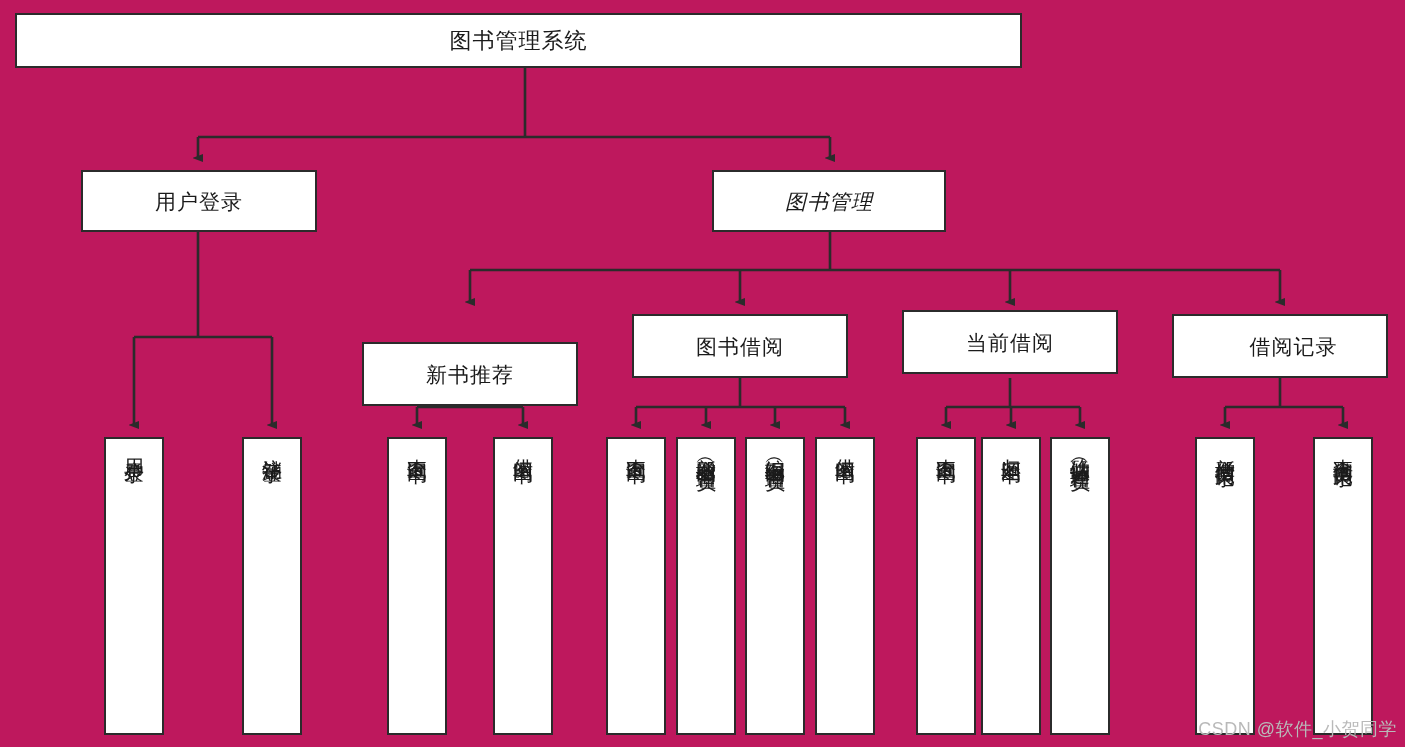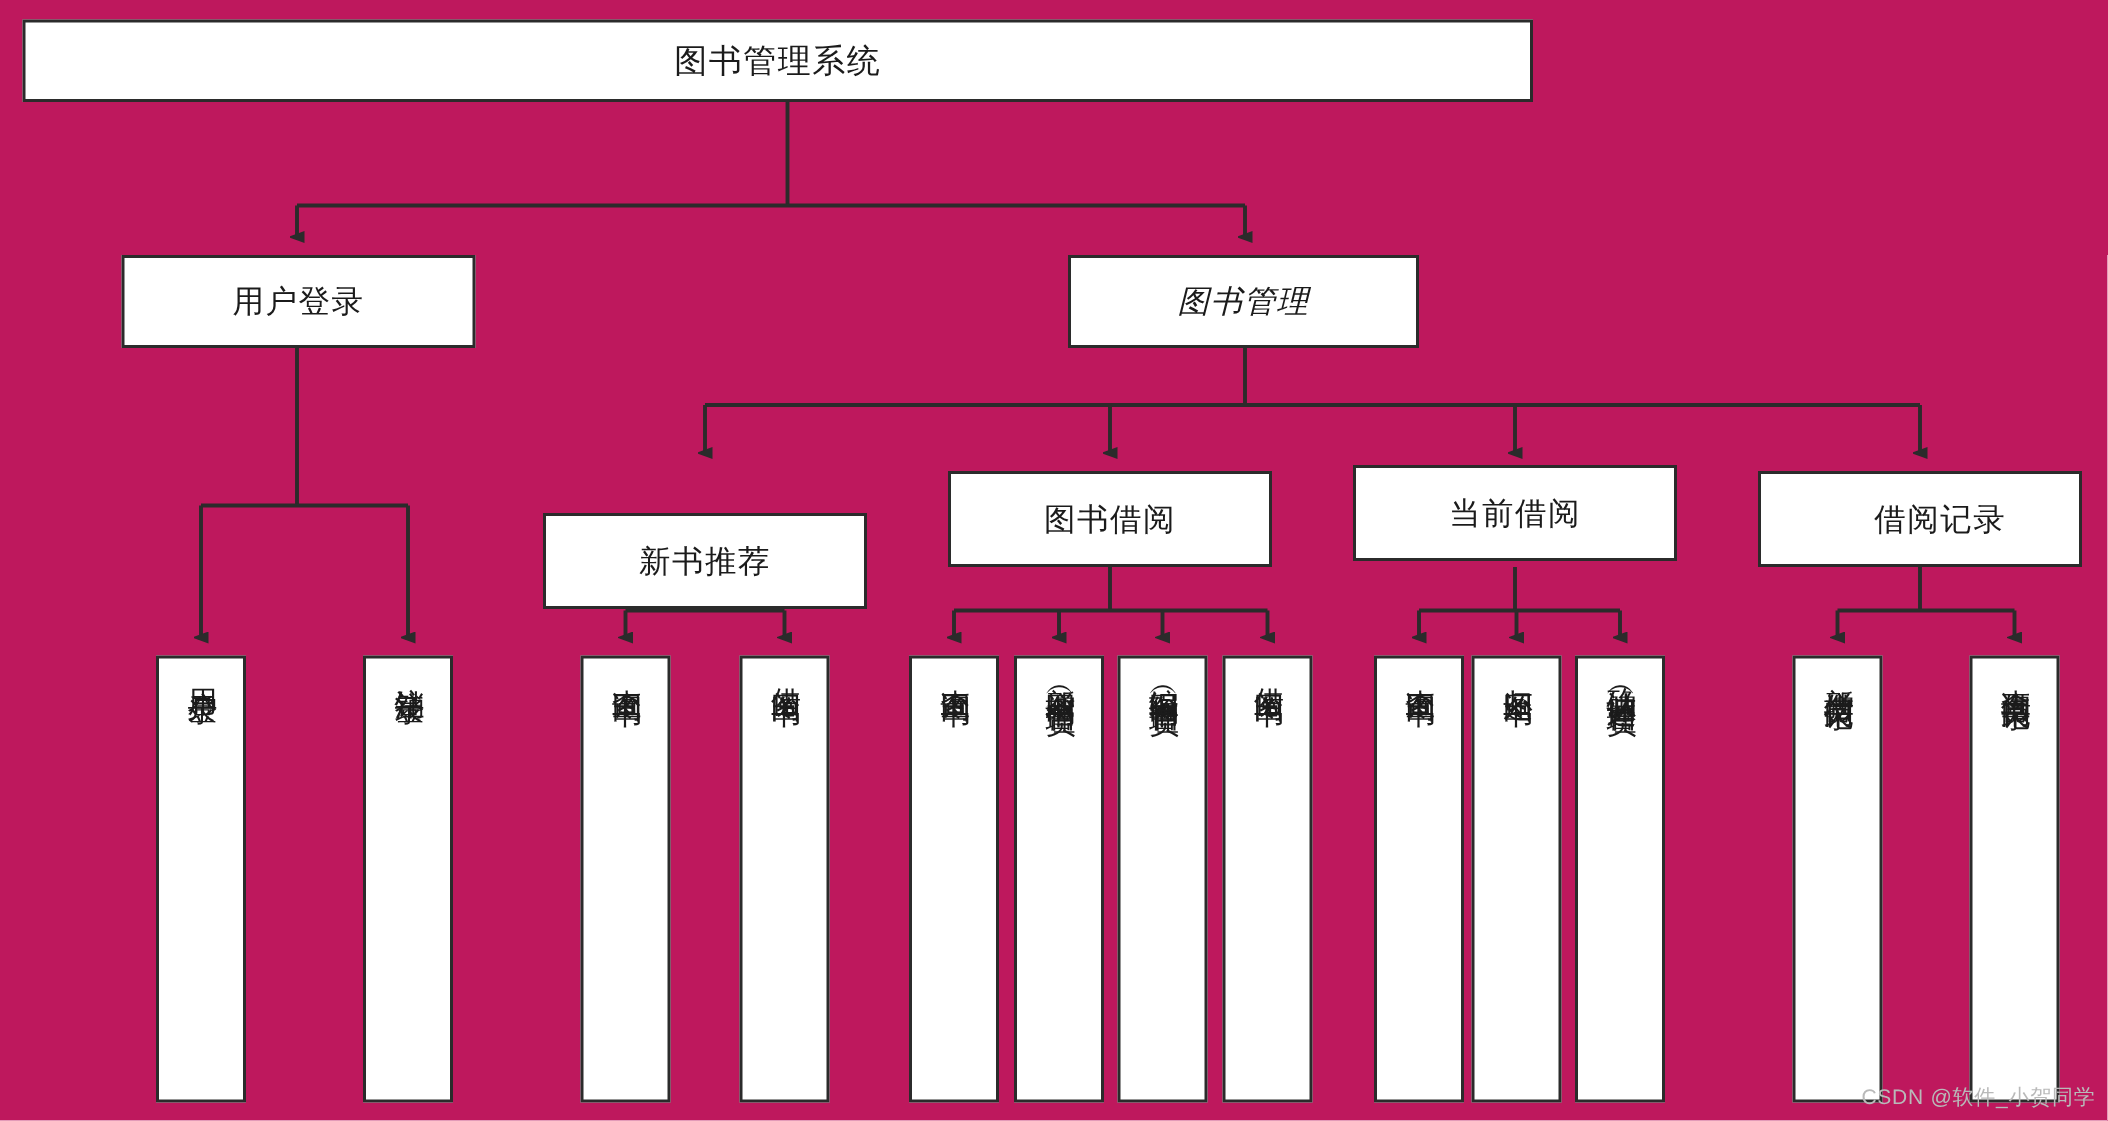--- a/index.html
+++ b/index.html
@@ -53,21 +53,21 @@
     align-items: flex-start;
     padding-top: 4px;
   }
   .title-label {
     font-size: 22px;
   }
   #watermark {
     position: absolute;
     right: 8px;
     bottom: 6px;
-    font-size: 14px;
+    font-size: 18px;
     color: #b9b9b9;
     white-space: nowrap;
     letter-spacing: 0.5px;
   }
 </style>
 </head>
 <body>
 
 <div id="canvas">
 

